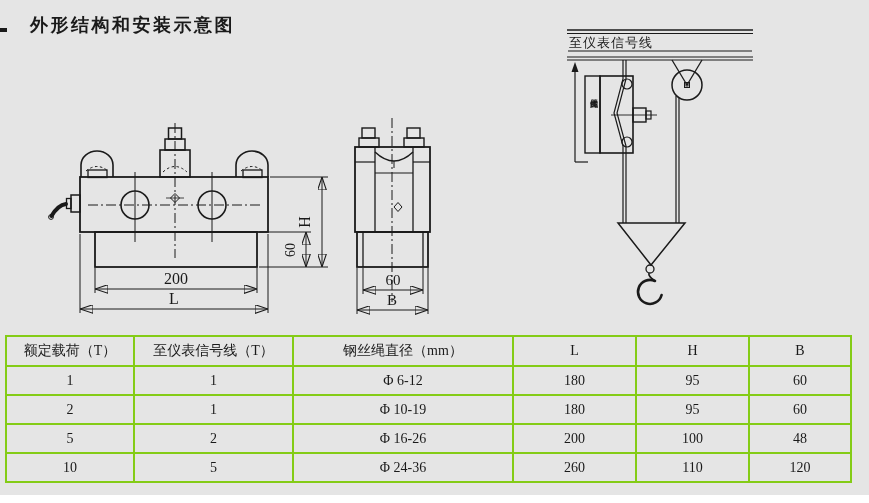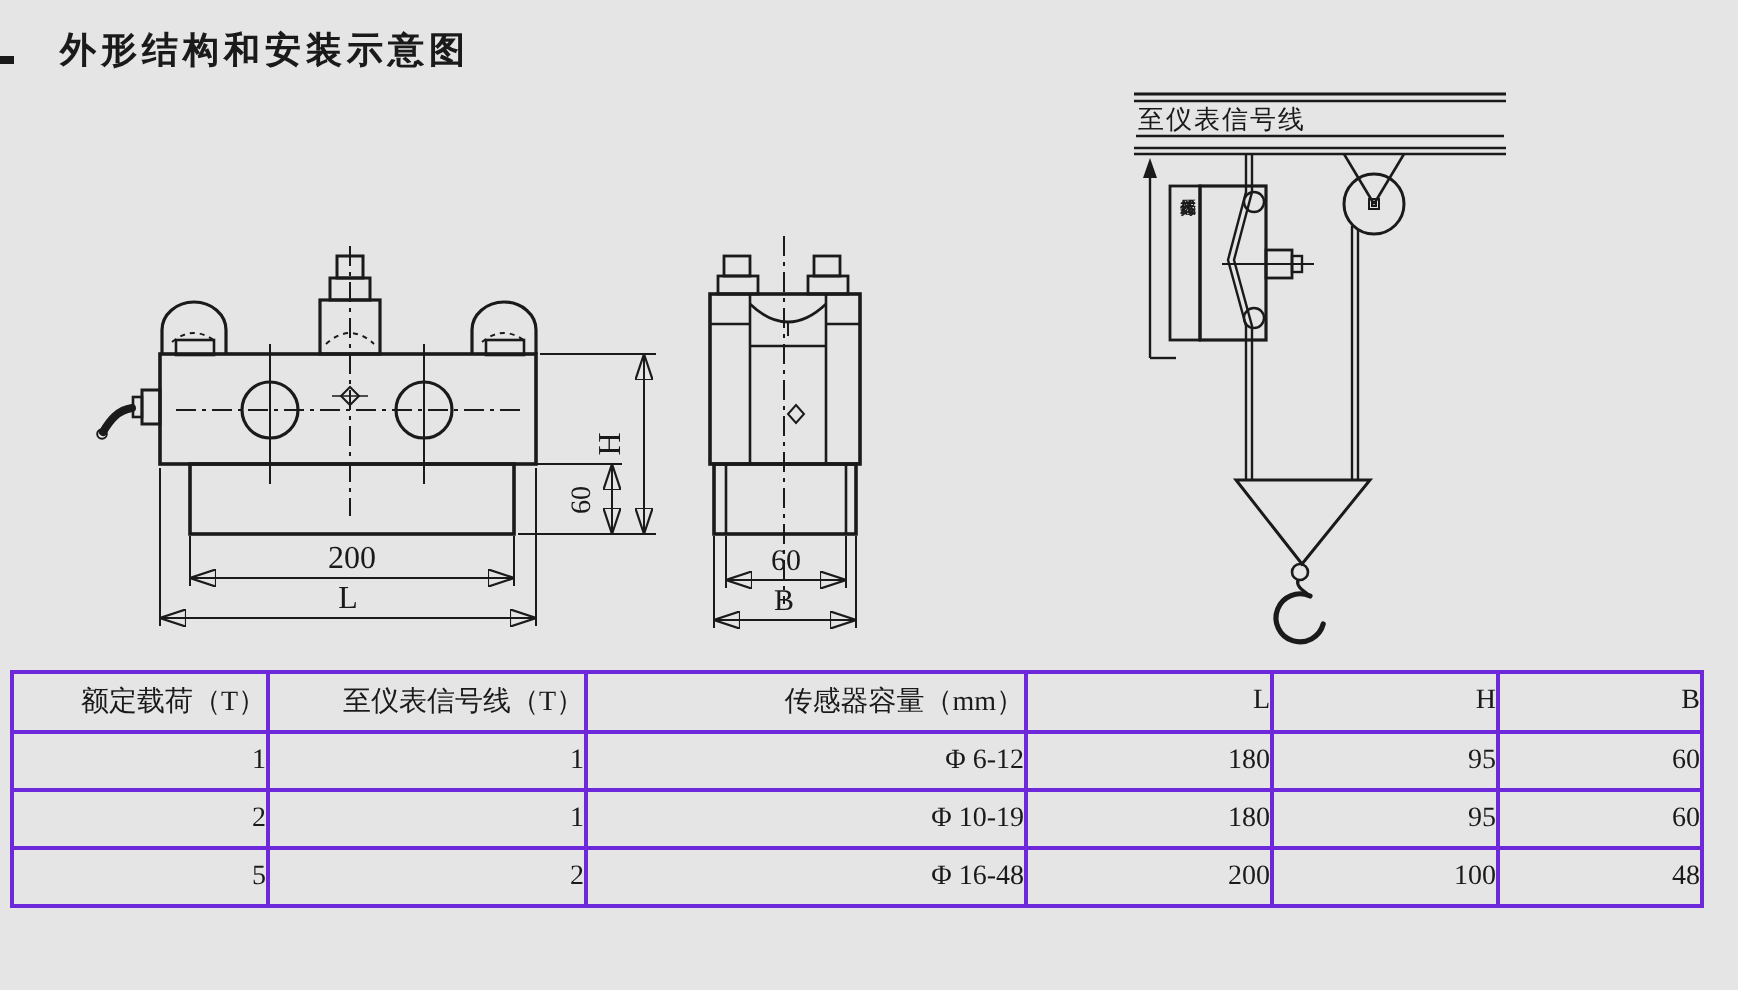--- a/index.html
+++ b/index.html
@@ -9,21 +9,21 @@
   #bullet{position:absolute;left:0;top:28px;width:7px;height:4px;background:#1a1a1a;}
   .drawing{position:absolute;}
   svg{display:block;}
   svg line,svg path,svg rect,svg circle,svg polyline{stroke:#1a1a1a;fill:none;}
   svg text{fill:#1a1a1a;stroke:none;font-family:"Liberation Serif","DejaVu Serif",serif;}
   #sensor-vlabel{position:absolute;left:587px;top:93px;width:13px;height:74px;
         writing-mode:vertical-rl;text-orientation:upright;font-size:8px;line-height:13px;
         letter-spacing:0px;overflow:hidden;color:#1a1a1a;}
   #spec{position:absolute;left:5px;top:335px;width:845px;border-collapse:collapse;
         table-layout:fixed;}
-  #spec th,#spec td{border:2px solid #6d28d9;text-align:right;vertical-align:middle;
+  #spec th,#spec td{border:2px solid #84cc16;text-align:center;vertical-align:middle;
         font-size:14px;font-weight:normal;padding:0;overflow:hidden;white-space:nowrap;}
   #spec th{height:28px;}
   #spec td{height:27px;}
   col.c1{width:128px}col.c2{width:159px}col.c3{width:220px}
   col.c4{width:123px}col.c5{width:113px}col.c6{width:102px}
 </style>
 </head>
 <body>
 
 <div id="page">
@@ -123,21 +123,21 @@
       <line x1="33" y1="190" x2="93" y2="190" stroke-width="1" marker-start="url(#ar2)" marker-end="url(#ar2)"></line>
       <text x="63" y="185" text-anchor="middle" font-size="15">60</text>
 
       <line x1="27" y1="168" x2="27" y2="214" stroke-width="1"></line>
       <line x1="98" y1="168" x2="98" y2="214" stroke-width="1"></line>
       <line x1="27" y1="210" x2="98" y2="210" stroke-width="1" marker-start="url(#ar2)" marker-end="url(#ar2)"></line>
       <text x="62" y="205" text-anchor="middle" font-size="15">B</text>
     </svg>
   </div>
 
-  <div class="drawing" style="left:555px;top:41px;">
+  <div class="drawing" style="left:555px;top:24px;">
     <svg width="310" height="295" viewBox="0 0 310 295">
 
       <line x1="12" y1="6" x2="198" y2="6" stroke-width="1.5"></line>
       <line x1="12" y1="9.5" x2="198" y2="9.5" stroke-width="1.2"></line>
       <line x1="13" y1="27" x2="197" y2="27" stroke-width="1.2"></line>
       <line x1="12" y1="33" x2="198" y2="33" stroke-width="1.2"></line>
       <line x1="12" y1="36" x2="198" y2="36" stroke-width="1.2"></line>
       <text x="14" y="23" font-size="13" letter-spacing="1">至仪表信号线</text>
 
       <polygon points="20,38 16.5,48 23.5,48" fill="#1a1a1a" stroke="none"></polygon>
@@ -177,21 +177,21 @@
         <col class="c2">
         <col class="c3">
         <col class="c4">
         <col class="c5">
         <col class="c6">
       </colgroup>
     <thead>
       <tr>
         <th>额定载荷（T）</th>
         <th>至仪表信号线（T）</th>
-        <th>传感器容量（mm）</th>
+        <th>钢丝绳直径（mm）</th>
         <th>L</th>
         <th>H</th>
         <th>B</th>
       </tr>
     </thead>
     <tbody>
       <tr>
         <td>1</td>
         <td>1</td>
         <td>Φ 6-12</td>
@@ -203,21 +203,29 @@
         <td>2</td>
         <td>1</td>
         <td>Φ 10-19</td>
         <td>180</td>
         <td>95</td>
         <td>60</td>
       </tr>
       <tr>
         <td>5</td>
         <td>2</td>
-        <td>Φ 16-48</td>
+        <td>Φ 16-26</td>
         <td>200</td>
         <td>100</td>
         <td>48</td>
       </tr>
+      <tr>
+        <td>10</td>
+        <td>5</td>
+        <td>Φ 24-36</td>
+        <td>260</td>
+        <td>110</td>
+        <td>120</td>
+      </tr>
     </tbody>
   </table>
 
 </div>
 
 </body></html>

